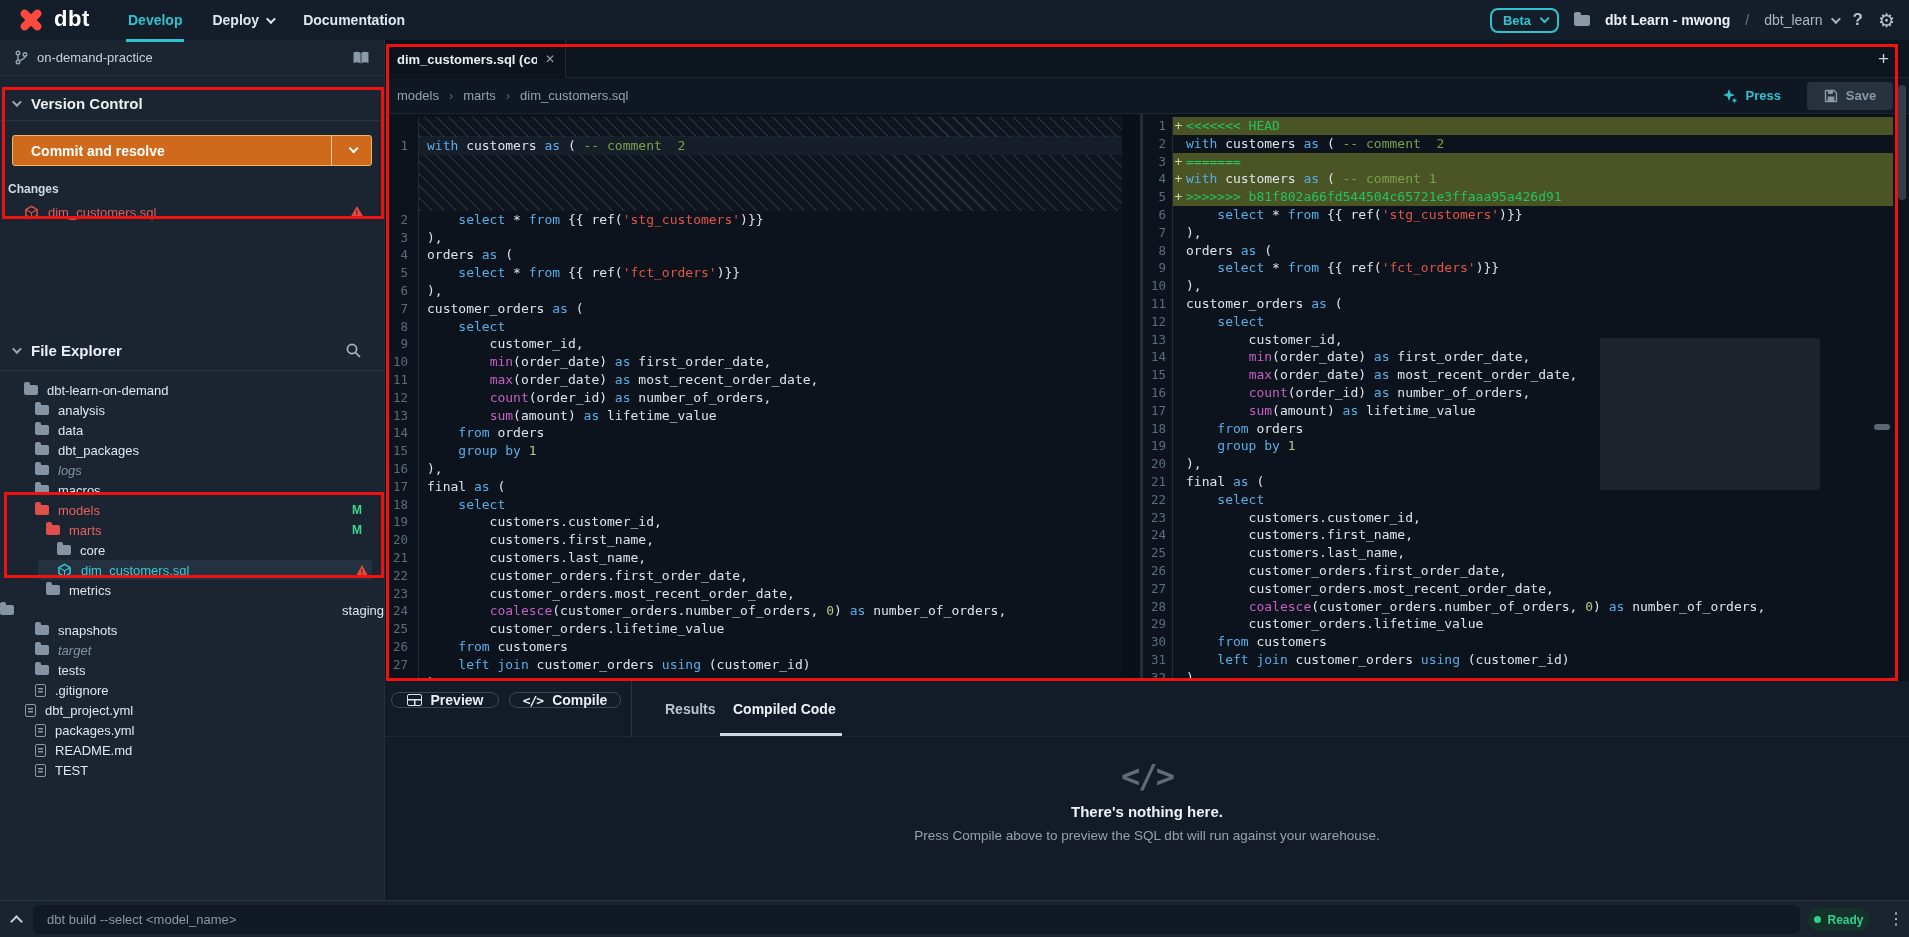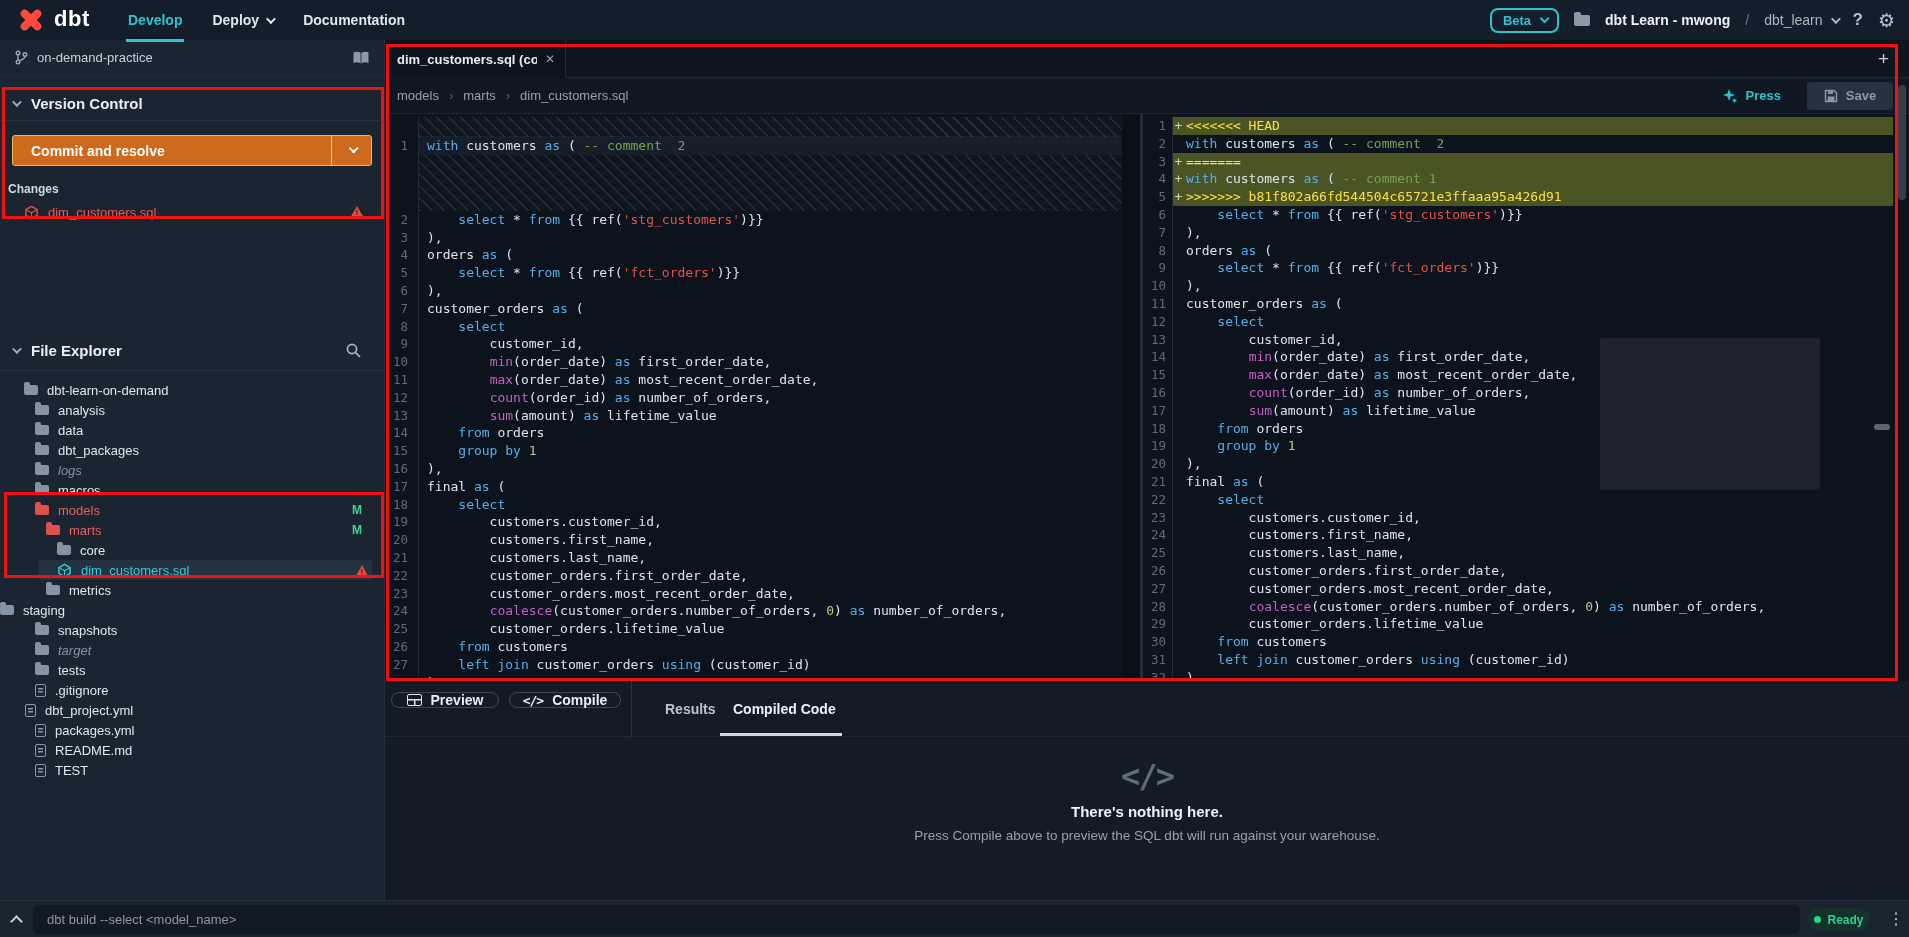--- a/index.html
+++ b/index.html
@@ -90,21 +90,21 @@
   .cl .num{width:34px;flex:none;text-align:right;padding-right:10px;color:#5d6c7c;font-size:12.5px;border-right:1px solid #202b36;}
   .pane-right .cl .num{width:30px;padding-right:6px;}
   .cl .rest{flex:1;display:flex;white-space:pre;color:#dde4ec;}
   .cl .marker{width:11px;flex:none;color:#cfd8a8;text-align:center;}
   .cl .code{padding-left:8px;white-space:pre;}
   .pane-right .cl .code{padding-left:2px;}
   .cl.added .rest{background:#4a5424;}
   .cl.cur .rest{background:#151e29;box-shadow:0 -1px 0 rgba(255,255,255,.05),0 1px 0 rgba(255,255,255,.05);}
   .cl.hatchrow .rest{background:repeating-linear-gradient(45deg,#232c37 0,#232c37 1.5px,#0e151e 1.5px,#0e151e 8.5px);}
   .tk-k{color:#58aee8;}.tk-f{color:#c45fc4;}.tk-s{color:#e25449;}
-  .tk-c{color:#79a14f;}.tk-n{color:#b3cc8a;}.tk-m{color:#fde047;text-align:center;}
+  .tk-c{color:#79a14f;}.tk-n{color:#b3cc8a;}.tk-m{color:#22c55e;text-align:center;}
   .scrollcol{position:absolute;left:737px;top:0;width:18px;height:567px;background:#0a1018;}
   .pane-div{position:absolute;left:755px;top:0;width:3px;height:567px;background:#222d38;}
   .dark-box{position:absolute;left:1215px;top:224px;width:220px;height:152px;background:#1d222c;border-radius:2px;}
   .rp-dash{position:absolute;left:1489px;top:310px;width:16px;height:6px;background:#5a6673;border-radius:3px;}
   .outer-thumb{position:absolute;right:3px;top:45px;width:8px;height:115px;background:#333e4a;border-radius:4px;}
 
   
   .console{position:absolute;left:0;top:641px;width:100%;height:219px;background:#131c26;}
   .con-toolbar{position:absolute;left:0;top:0;width:100%;height:56px;border-bottom:1px solid #1d2833;}
   .con-btn{position:absolute;top:11px;height:16px;border:1px solid #3a4653;border-radius:17px;background:transparent;display:flex;align-items:center;justify-content:center;gap:9px;color:#e8eef4;font-size:14px;font-weight:bold;cursor:pointer;font-family:"Liberation Sans",sans-serif;}
@@ -273,21 +273,21 @@
             <path d="M8 1.5 L14 5 V11 L8 14.5 L2 11 V5 Z" fill="none" stroke="currentColor" stroke-width="1.5"></path>
             <path d="M2 5 L8 8.2 L14 5 M8 8.2 V14.5" stroke="currentColor" fill="none" stroke-width="1.2"></path>
           </svg>
           <span class="lbl">dim_customers.sql</span>
           <span class="warn"></span>
         </div>
         <div class="trow" style="padding-left: 46px;">
           <span class="tfolder"></span>
           <span class="lbl">metrics</span>
         </div>
-        <div class="trow" style="">
+        <div class="trow" style=" text-align: right;">
           <span class="tfolder"></span>
           <span class="lbl">staging</span>
         </div>
         <div class="trow" style="padding-left: 35px;">
           <span class="tfolder"></span>
           <span class="lbl">snapshots</span>
         </div>
         <div class="trow dim" style="padding-left: 35px;">
           <span class="tfolder"></span>
           <span class="lbl">target</span>

